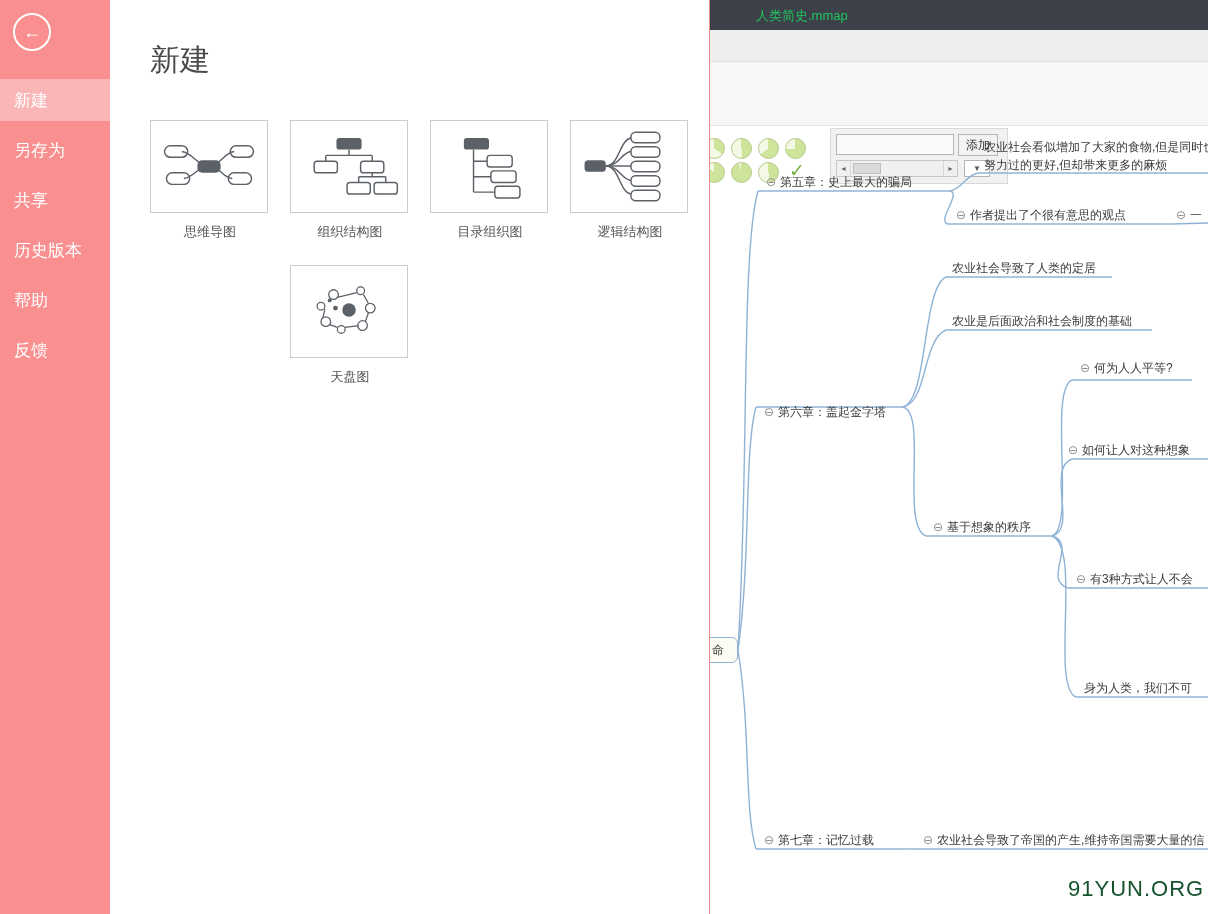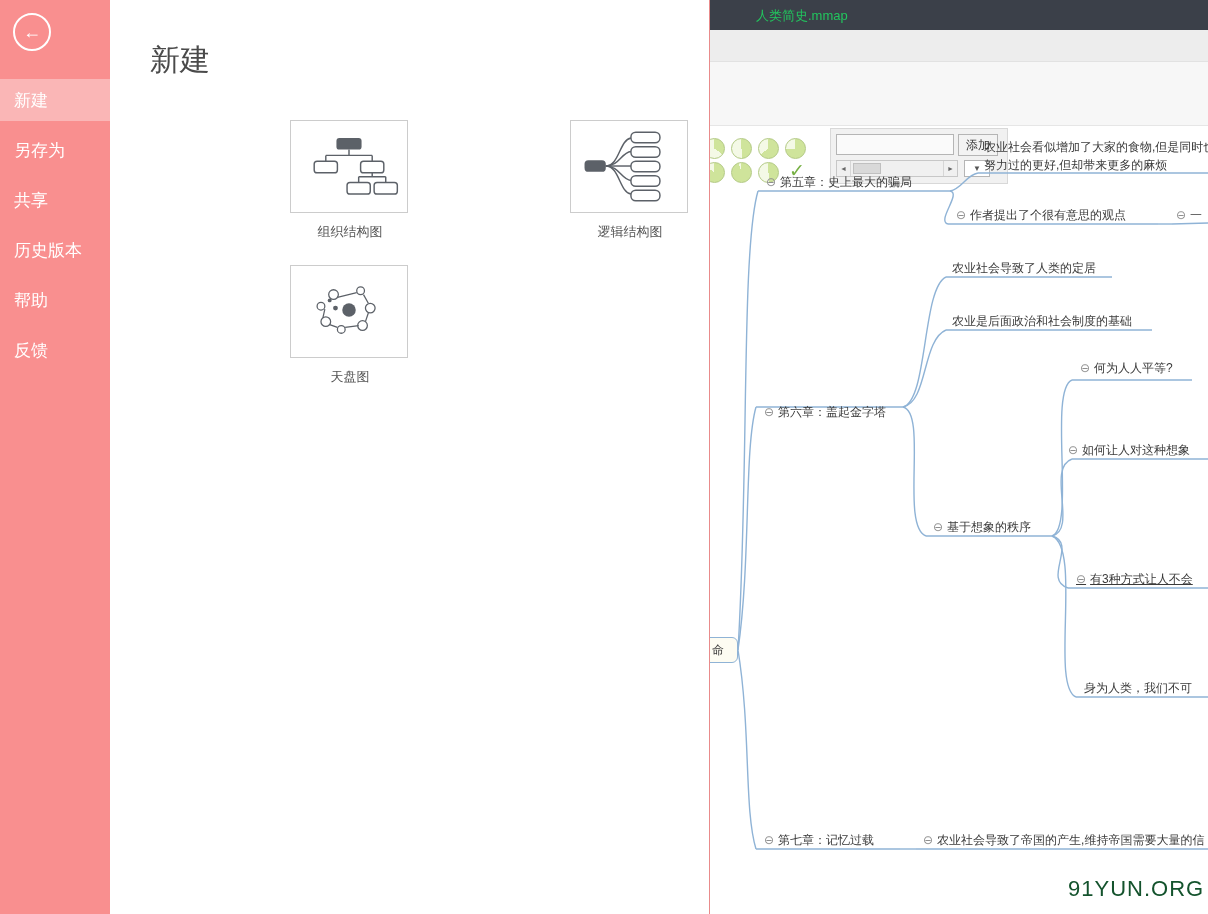--- a/index.html
+++ b/index.html
@@ -235,21 +235,21 @@
   </div>
 
   <div class="mnode" style="left:1080px; top:360px;">
     <span class="minus">⊖</span><span>何为人人平等?</span>
   </div>
 
   <div class="mnode" style="left:1068px; top:442px;">
     <span class="minus">⊖</span><span>如何让人对这种想象</span>
   </div>
 
-  <div class="mnode" style="left:1076px; top:571px;text-decoration:underline;">
+  <div class="mnode" style="left:1076px; top:571px;">
     <span class="minus">⊖</span><span>有3种方式让人不会</span>
   </div>
 
   <div class="mnode" style="left:1084px; top:680px;">
     <span>身为人类，我们不可</span>
   </div>
 
   <div class="mnode" style="left:764px; top:832px;">
     <span class="minus">⊖</span><span>第七章：记忆过载</span>
   </div>
@@ -257,38 +257,71 @@
   <div class="mnode" style="left:923px; top:832px;">
     <span class="minus">⊖</span><span>农业社会导致了帝国的产生,维持帝国需要大量的信</span>
   </div>
 
   <div class="watermark">91YUN.ORG</div>
 </div>
 
 <div class="panel">
   <div class="panel-title">新建</div>
 
+  <div class="card" style="left:40px; top:120px;">
+    <div class="card-box">
+      <svg viewBox="0 0 120 95" width="118" height="93">
+        <g fill="none" stroke="#5c6168" stroke-width="1.5">
+          <path d="M60 47 C48 47 44 34 32 32"></path>
+          <path d="M60 47 C48 47 46 58 34 60"></path>
+          <path d="M60 47 C72 47 74 34 86 32"></path>
+          <path d="M60 47 C72 47 72 58 84 60"></path>
+          <rect x="14" y="26" width="24" height="12" rx="6"></rect>
+          <rect x="16" y="54" width="24" height="12" rx="6"></rect>
+          <rect x="82" y="26" width="24" height="12" rx="6"></rect>
+          <rect x="80" y="54" width="24" height="12" rx="6"></rect>
+        </g>
+        <rect x="48" y="41" width="24" height="13" rx="5" fill="#5c6168"></rect>
+      </svg>
+    </div>
+    <div class="card-label">思维导图</div>
+  </div>
 
   <div class="card" style="left:180px; top:120px;">
     <div class="card-box">
       <svg viewBox="0 0 120 95" width="118" height="93">
         <g fill="none" stroke="#5c6168" stroke-width="1.5">
           <path d="M60 30 V36 M36 36 H84 M36 36 V42 M84 36 V42"></path>
           <path d="M84 54 V58 M70 58 H98 M70 58 V64 M98 58 V64"></path>
           <rect x="24" y="42" width="24" height="12" rx="3"></rect>
           <rect x="72" y="42" width="24" height="12" rx="3"></rect>
           <rect x="58" y="64" width="24" height="12" rx="3"></rect>
           <rect x="86" y="64" width="24" height="12" rx="3"></rect>
         </g>
         <rect x="47" y="18" width="26" height="12" rx="3" fill="#5c6168"></rect>
       </svg>
     </div>
     <div class="card-label">组织结构图</div>
   </div>
 
+  <div class="card" style="left:320px; top:120px;">
+    <div class="card-box">
+      <svg viewBox="0 0 120 95" width="118" height="93">
+        <g fill="none" stroke="#5c6168" stroke-width="1.5">
+          <path d="M44 30 V74"></path>
+          <path d="M44 42 H58 M44 58 H62 M44 74 H66"></path>
+          <rect x="58" y="36" width="26" height="12" rx="3"></rect>
+          <rect x="62" y="52" width="26" height="12" rx="3"></rect>
+          <rect x="66" y="68" width="26" height="12" rx="3"></rect>
+        </g>
+        <rect x="34" y="18" width="26" height="12" rx="3" fill="#5c6168"></rect>
+      </svg>
+    </div>
+    <div class="card-label">目录组织图</div>
+  </div>
 
   <div class="card" style="left:460px; top:120px;">
     <div class="card-box">
       <svg viewBox="0 0 120 95" width="118" height="93">
         <g fill="none" stroke="#5c6168" stroke-width="1.5">
           <path d="M36 47 C50 47 50 20 62 18"></path>
           <path d="M36 47 C50 47 52 33 62 32"></path>
           <path d="M36 47 H62"></path>
           <path d="M36 47 C50 47 52 61 62 62"></path>
           <path d="M36 47 C50 47 50 74 62 76"></path>

